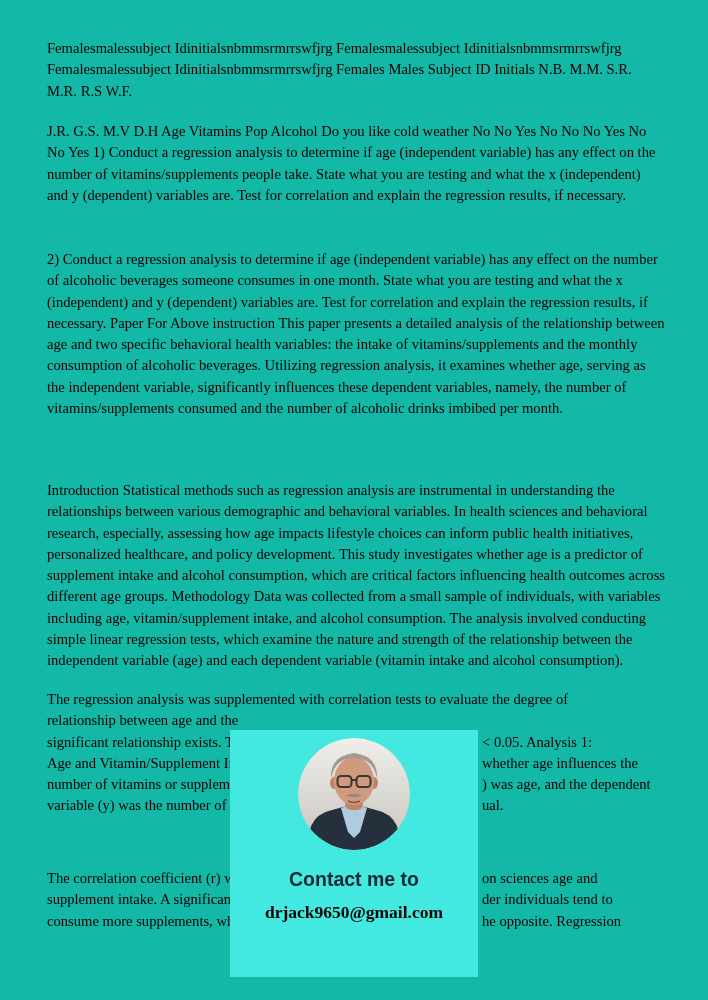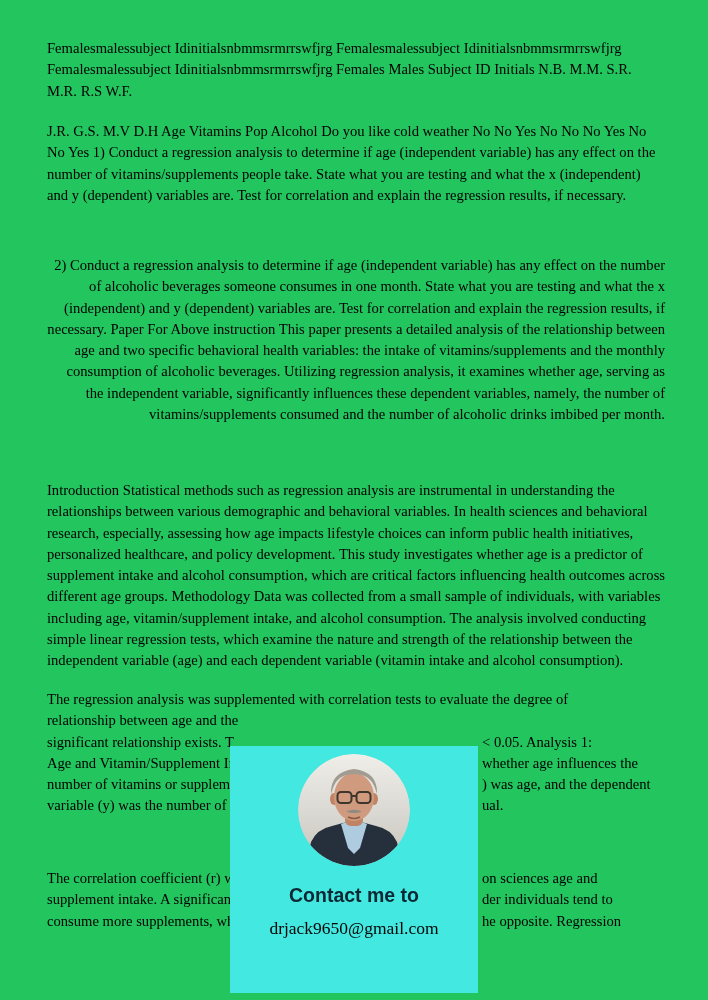--- a/index.html
+++ b/index.html
@@ -7,76 +7,75 @@
   body {
     width:708px; height:1000px;
     font-family:"Liberation Serif", serif;
     color:#000000;
     position:relative;
     overflow:hidden;
   }
   .screen {
     position:relative;
     width:708px; height:1000px;
-    background:#22c55e;
+    background:#14b8a6;
     overflow:hidden;
   }
   .para {
     position:absolute;
     left:47px;
     width:618px;
     font-size:14.6px;
     line-height:21.3px;
     color:#000000;
   }
   .p1 { top:38px; }
   .p2 { top:121px; }
-  .p3 { top:255px;text-align:right; }
+  .p3 { top:249px; }
   .p4 { top:480px; }
   .p5 { top:689px;font-family:Liberation Serif, serif; }
   .p6 { top:868px; }
   .split .line {
     position:relative;
     height:21.3px;
     white-space:nowrap;
   }
   .split .frag-right {
     position:absolute;
     left:435px; top:0;
   }
   
   .promo-card {
     position:absolute;
     left:230px; top:730px;
     width:248px; height:247px;
     background:#43e8e1;
     text-align:center;
     z-index:5;
-    margin-top:16px;
   }
   .avatar {
     width:112px; height:112px;
     border-radius:50%;
     margin:8px auto 0 auto;
     overflow:hidden;
     display:block;
   }
   .avatar svg { display:block; width:112px; height:112px; }
   .promo-heading {
     margin-top:16px;
     font-family:"Liberation Sans", sans-serif;
     font-weight:700;
     font-size:19.5px;
     line-height:27px;
     color:#0d2833;
   }
   .promo-email {
     margin-top:9px;
     font-family:"Liberation Serif", serif;
-    font-weight:400;
+    font-weight:700;
     font-size:17.5px;
     color:#050505;
   }
 </style>
 </head>
 <body>
 
 <div class="screen">
 
   <p class="para p1">Femalesmalessubject Idinitialsnbmmsrmrrswfjrg Femalesmalessubject Idinitialsnbmmsrmrrswfjrg Femalesmalessubject Idinitialsnbmmsrmrrswfjrg Females Males Subject ID Initials N.B. M.M. S.R. M.R. R.S W.F.</p>

